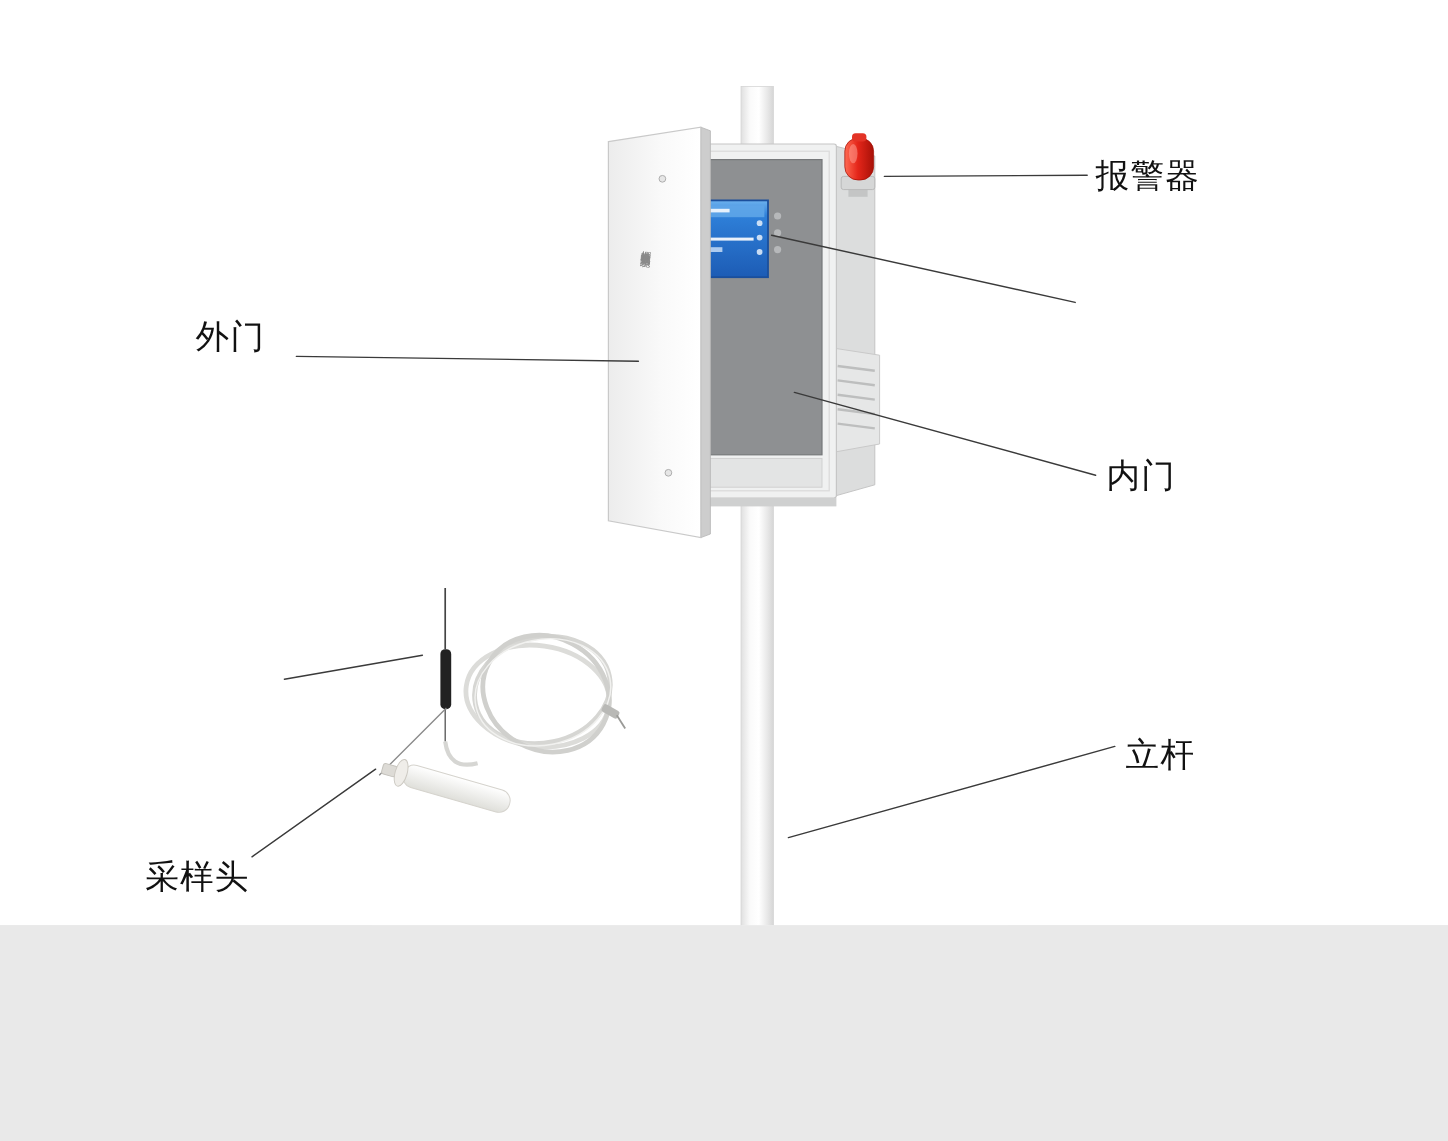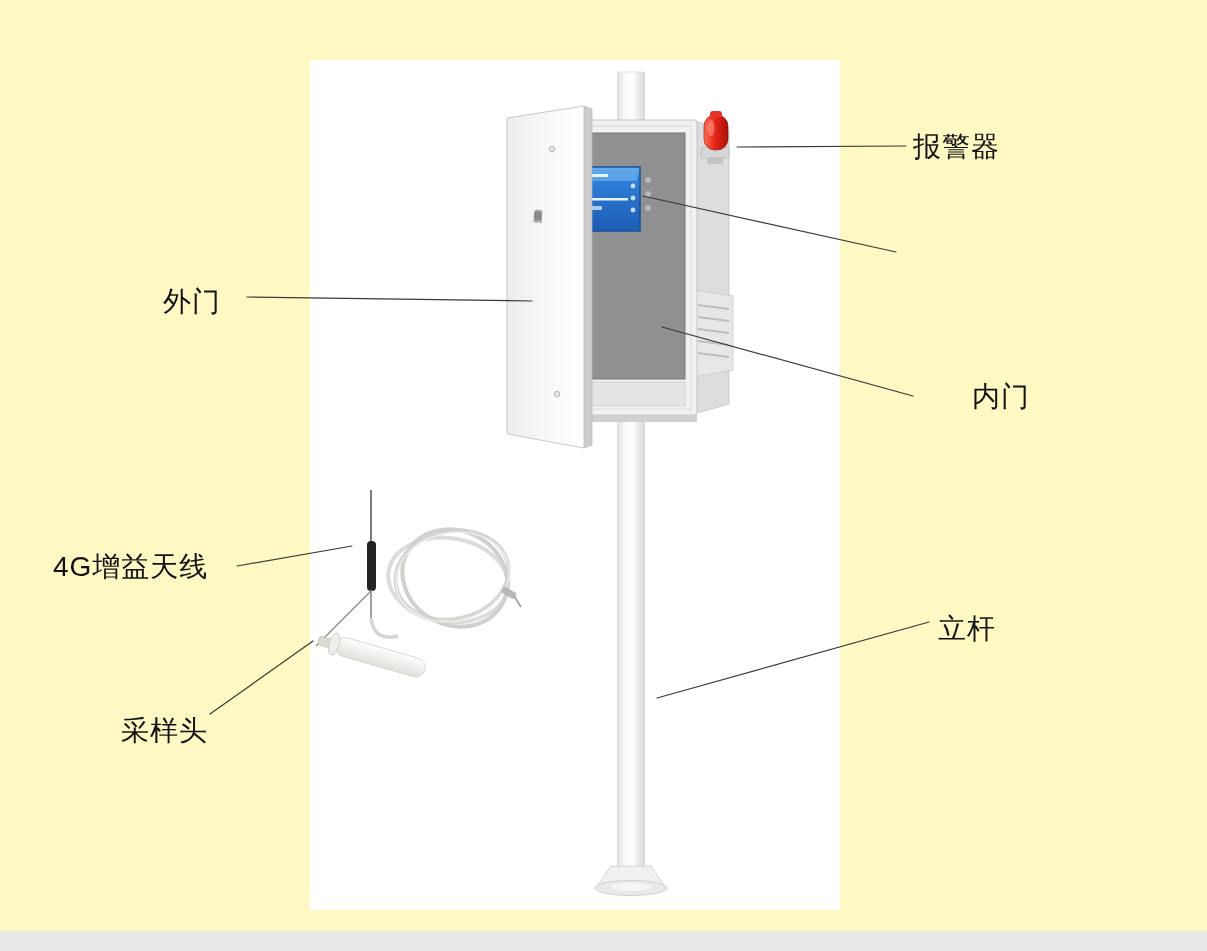--- a/index.html
+++ b/index.html
@@ -2,22 +2,22 @@
 <html><head>
 <meta charset="utf-8">
 <style>
   html,body{margin:0;padding:0;}
   body{
     background:#e9e9e9;
     font-family:"Liberation Sans","DejaVu Sans",sans-serif;
   }
   .canvas{
     position:relative;
-    width:1207px;height:931px;
-    background:#fef9c3;
+    width:1207px;height:771px;
+    background:#ffffff;
     overflow:hidden;
   }
   .panel{
     position:absolute;
     left:310px;top:60px;
     width:530px;height:850px;
     background:#ffffff;
   }
   .scene{
     position:absolute;left:0;top:0;
@@ -174,19 +174,18 @@
       <line x1="662" y1="327" x2="913" y2="396"></line>
       <line x1="237" y1="566" x2="352" y2="546"></line>
       <line x1="210" y1="714" x2="313" y2="641"></line>
       <line x1="657" y1="698" x2="929" y2="622"></line>
     </g>
   </svg>
 
   <div class="door-title">挥发性有机物在线监测系统</div>
 
   <div class="label" style="left:913px;top:132px">报警器</div>
-  <div class="label" style="left:163px;top:287px">外门</div>
-  <div class="label" style="left:972px;top:382px">内门</div>
-  <div class="label" style="left:53px;top:552px">4G增益天线</div>
+  <div class="label" style="left:163px;top:266px">外门</div>
+  <div class="label" style="left:922px;top:382px">内门</div>
   <div class="label" style="left:121px;top:716px">采样头</div>
   <div class="label" style="left:938px;top:614px">立杆</div>
 
 </div>
 
 </body></html>

